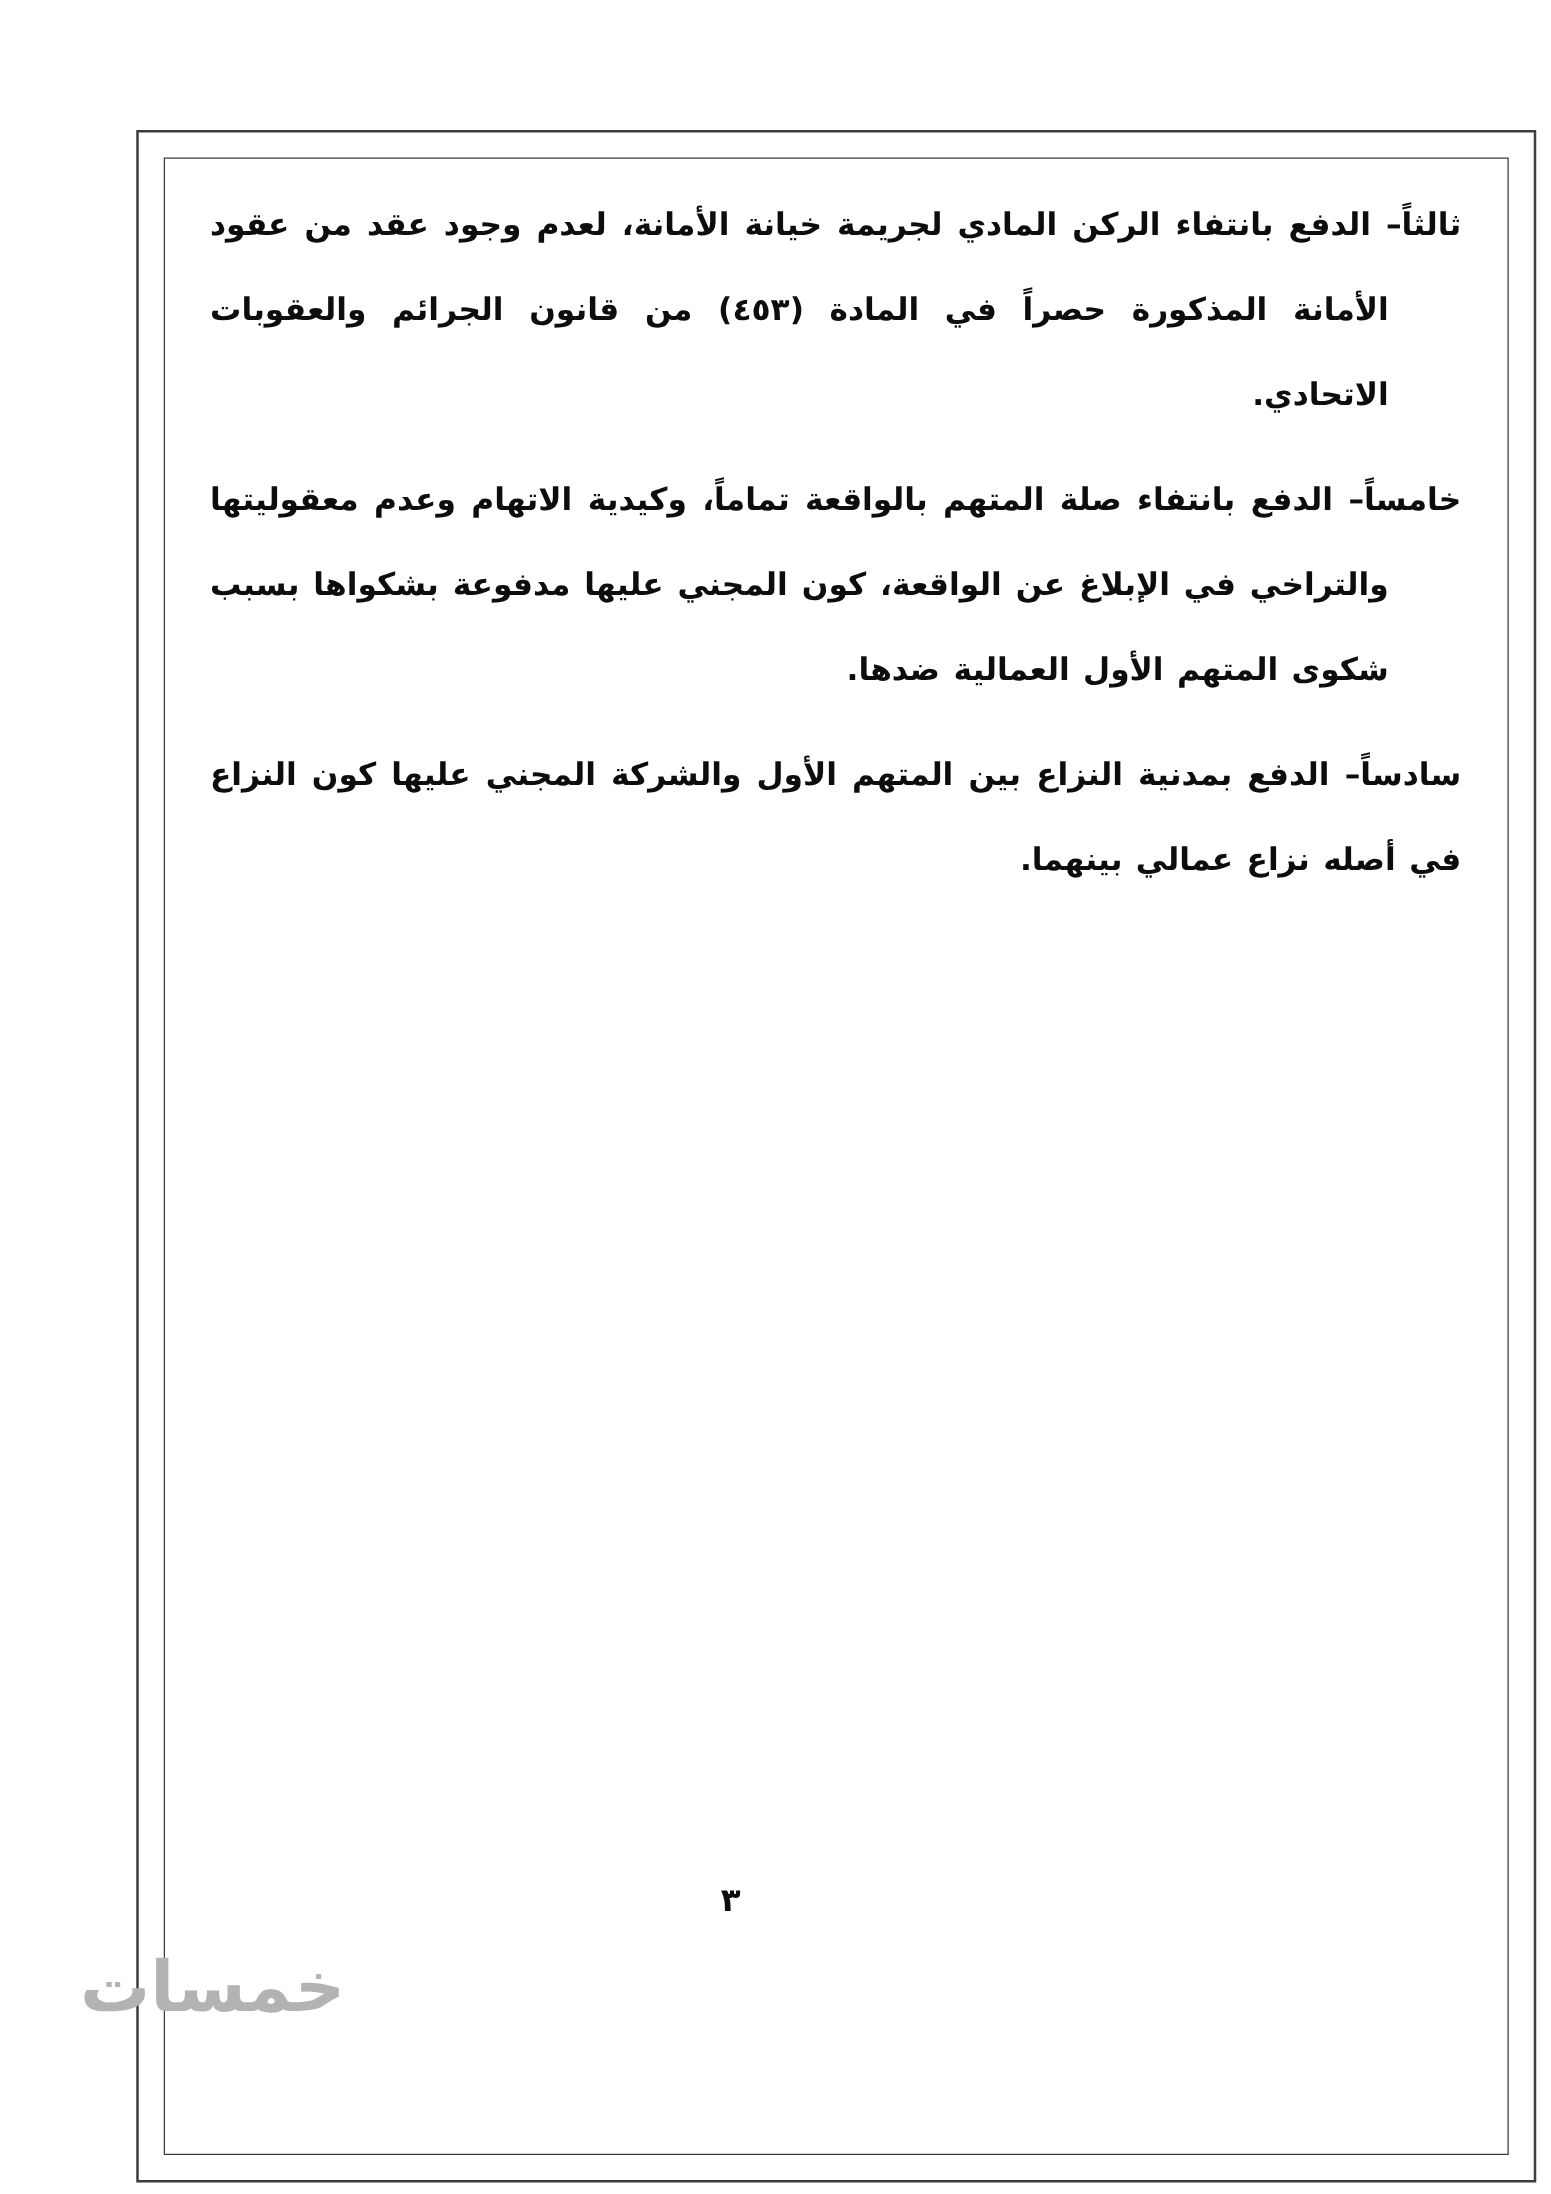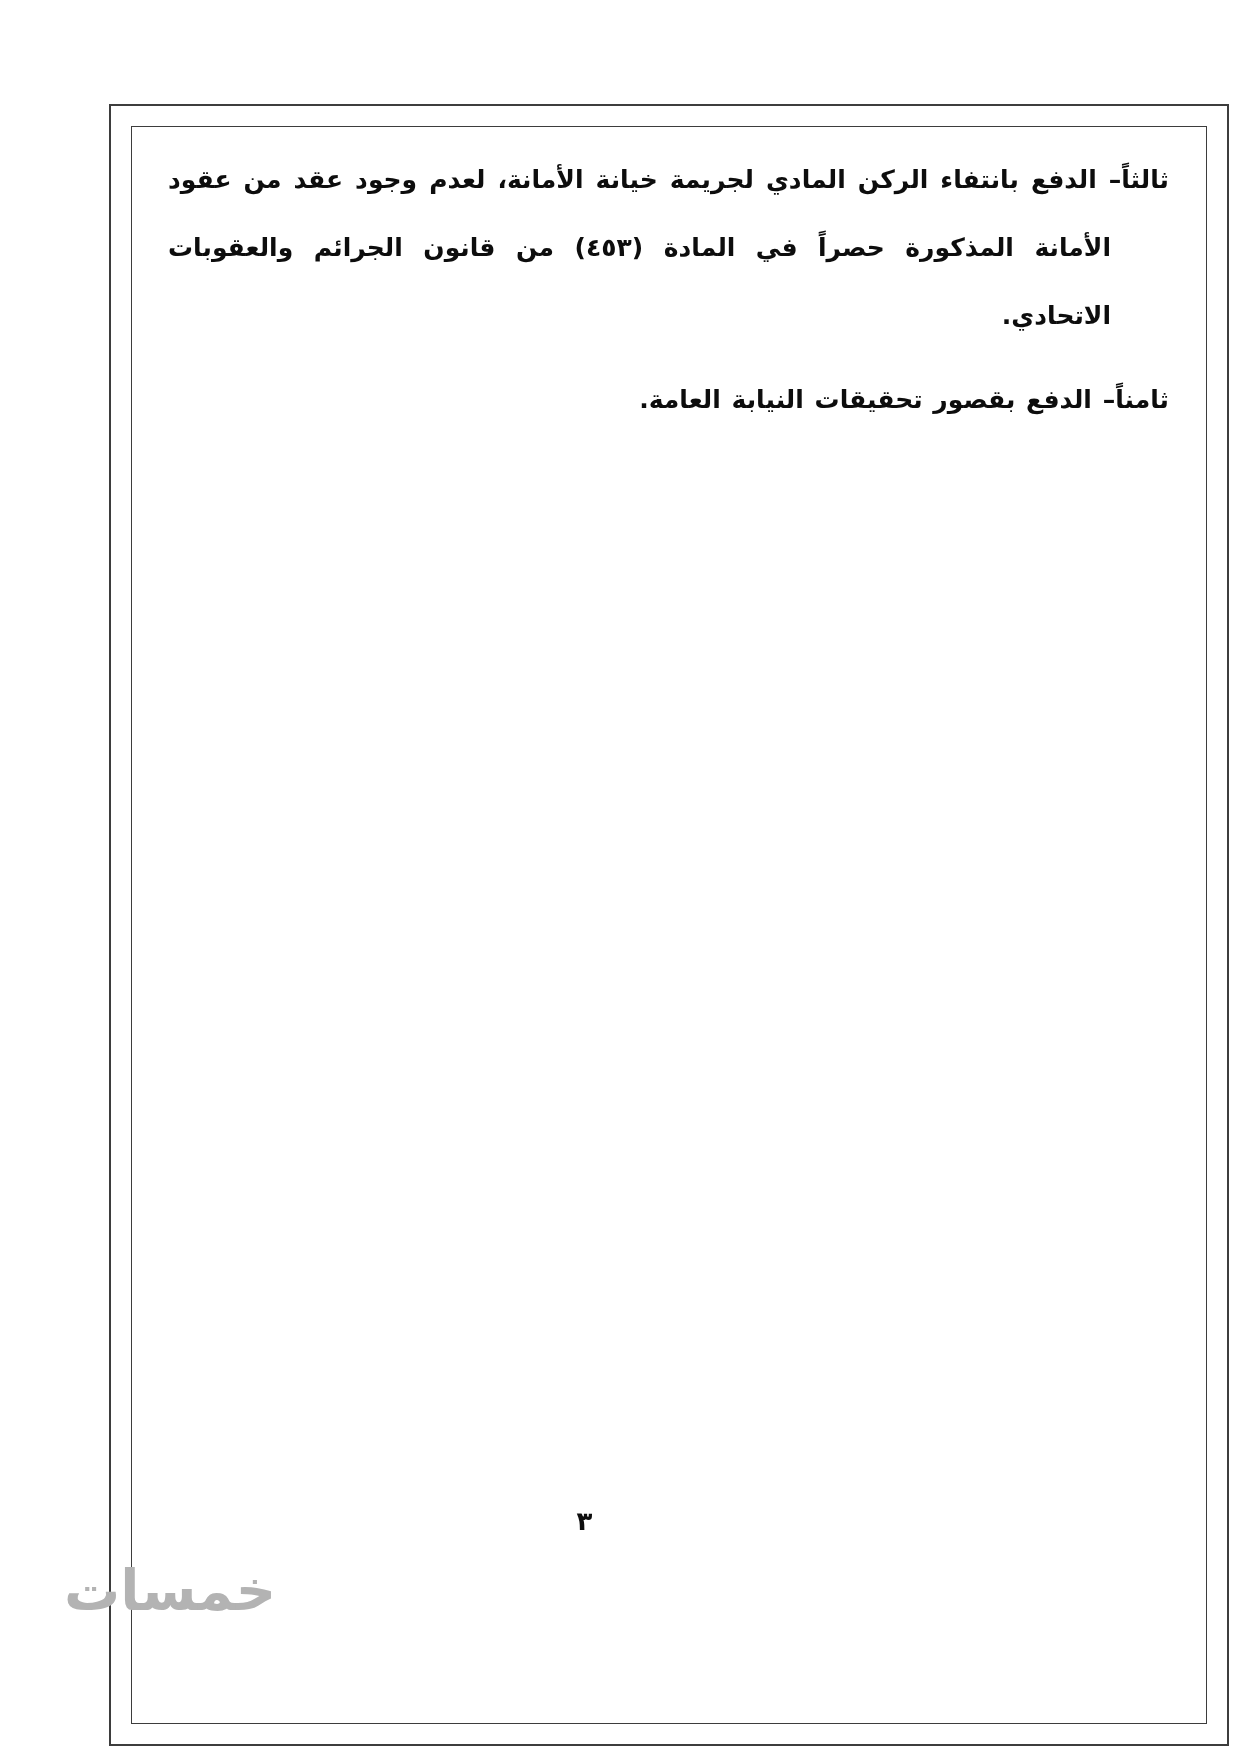--- a/index.html
+++ b/index.html
@@ -76,19 +76,20 @@
 </head>
 <body>
 
 <div class="page">
   <div class="frame-outer">
     <div class="frame-inner"></div>
   </div>
 
   <div class="content" dir="rtl">
     <p class="para hang">ثالثاً– الدفع بانتفاء الركن المادي لجريمة خيانة الأمانة، لعدم  وجود عقد من عقود الأمانة المذكورة حصراً في المادة (٤٥٣) من قانون الجرائم والعقوبات الاتحادي.</p>
-    <p class="para">ثامناً– الدفع بقصور تحقيقات النيابة العامة.</p>
+    <p class="para hang">خامساً– الدفع بانتفاء صلة المتهم بالواقعة تماماً، وكيدية الاتهام وعدم معقوليتها والتراخي في الإبلاغ عن الواقعة، كون المجني عليها مدفوعة بشكواها بسبب شكوى المتهم الأول العمالية ضدها.</p>
+    <p class="para">سادساً– الدفع بمدنية النزاع بين المتهم الأول والشركة المجني عليها كون النزاع في أصله نزاع عمالي بينهما.</p>
   </div>
 
   <div class="page-number">٣</div>
 
   <div class="watermark">خمسات</div>
 </div>
 
 </body></html>

